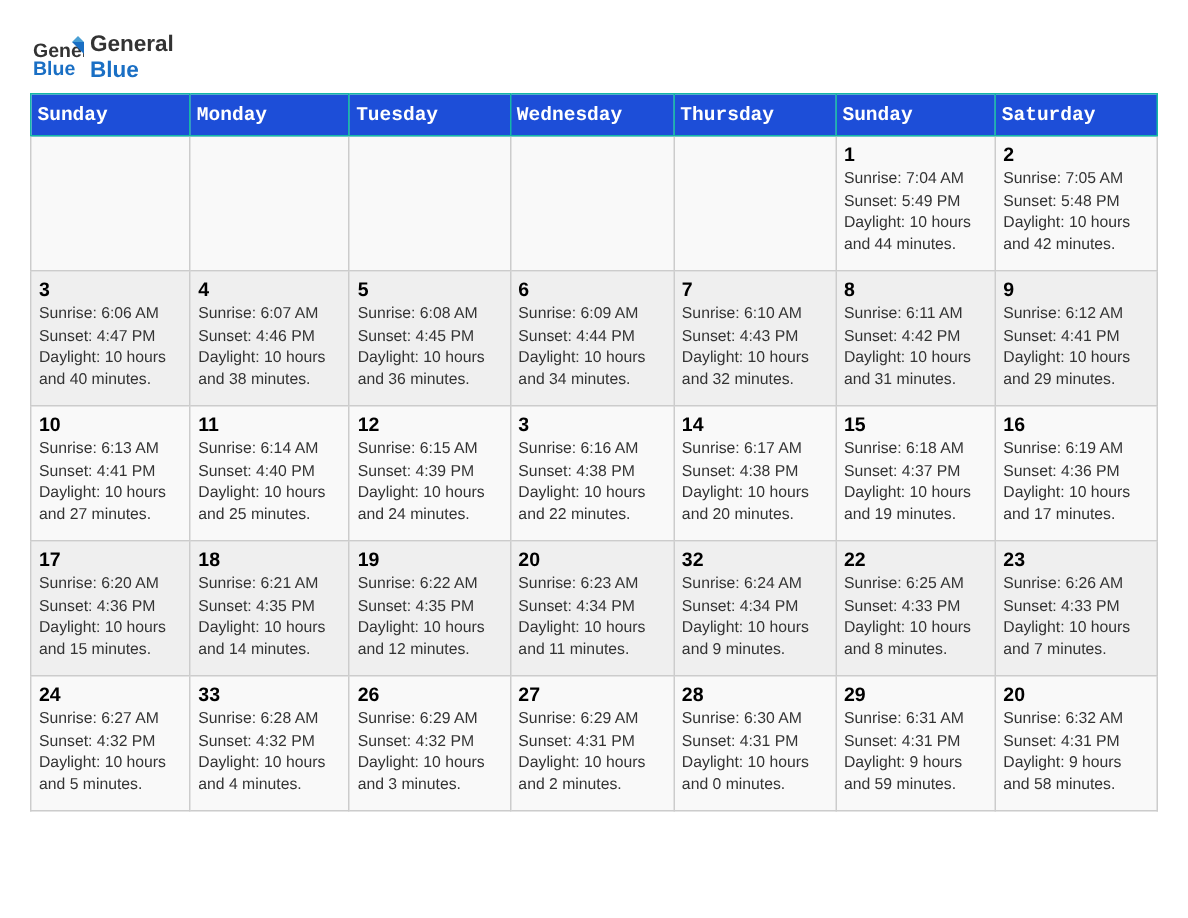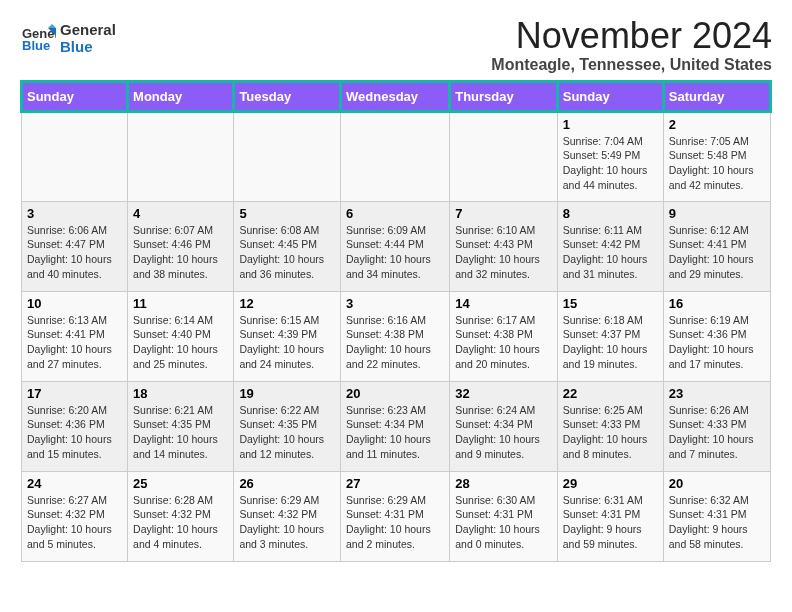--- a/index.html
+++ b/index.html
@@ -39,27 +39,28 @@
       font-size: 16px;
       color: #444;
       font-weight: bold;
     }
     .calendar-table {
       width: 100%;
       border-collapse: collapse;
       font-size: 11px;
     }
     .calendar-table thead th {
-      background-color: #8b5cf6;
+      background-color: #1d4ed8;
       color: #fff;
       padding: 6px 4px;
       text-align: left;
       font-size: 13px;
       font-weight: bold;
-      border: 3px solid #14b8a6;
+      border: 1px solid #14b8a6;
+      font-family: Liberation Mono, monospace;
     }
     .calendar-table tbody td {
       border: 1px solid #ccc;
       vertical-align: top;
       padding: 4px 5px;
       height: 90px;
       width: 113px;
     }
     .calendar-table tbody tr:nth-child(odd) td {
       background-color: #f9f9f9;
@@ -90,24 +91,20 @@
       <text x="2" y="18" font-size="13" font-weight="bold" fill="#333" font-family="Arial">General</text>
       <text x="2" y="30" font-size="13" font-weight="bold" fill="#1a6fc4" font-family="Arial">Blue</text>
       <polygon points="28,8 36,8 36,16" fill="#1a6fc4"></polygon>
       <polygon points="28,8 36,8 32,4" fill="#4a9fd4"></polygon>
     </svg>
     <div>
       <div style="font-size:15px; font-weight:bold; color:#333;">General</div>
       <div style="font-size:15px; font-weight:bold; color:#1a6fc4;">Blue</div>
     </div>
   </div>
-  <div class="title-area">
-    <div class="calendar-title">November 2024</div>
-    <div class="calendar-subtitle">Monteagle, Tennessee, United States</div>
-  </div>
 </div>
 
 <table class="calendar-table">
   <thead>
     <tr>
     <th>Sunday</th>
         <th>Monday</th>
         <th>Tuesday</th>
         <th>Wednesday</th>
         <th>Thursday</th>
@@ -220,21 +217,21 @@
           <div class="day-number">23</div>
           <div class="day-info">Sunrise: 6:26 AM<br>Sunset: 4:33 PM<br>Daylight: 10 hours<br>and 7 minutes.</div>
         </td>
       </tr>
       <tr>
         <td>
           <div class="day-number">24</div>
           <div class="day-info">Sunrise: 6:27 AM<br>Sunset: 4:32 PM<br>Daylight: 10 hours<br>and 5 minutes.</div>
         </td>
         <td>
-          <div class="day-number">25</div>
+          <div class="day-number">33</div>
           <div class="day-info">Sunrise: 6:28 AM<br>Sunset: 4:32 PM<br>Daylight: 10 hours<br>and 4 minutes.</div>
         </td>
         <td>
           <div class="day-number">26</div>
           <div class="day-info">Sunrise: 6:29 AM<br>Sunset: 4:32 PM<br>Daylight: 10 hours<br>and 3 minutes.</div>
         </td>
         <td>
           <div class="day-number">27</div>
           <div class="day-info">Sunrise: 6:29 AM<br>Sunset: 4:31 PM<br>Daylight: 10 hours<br>and 2 minutes.</div>
         </td>

